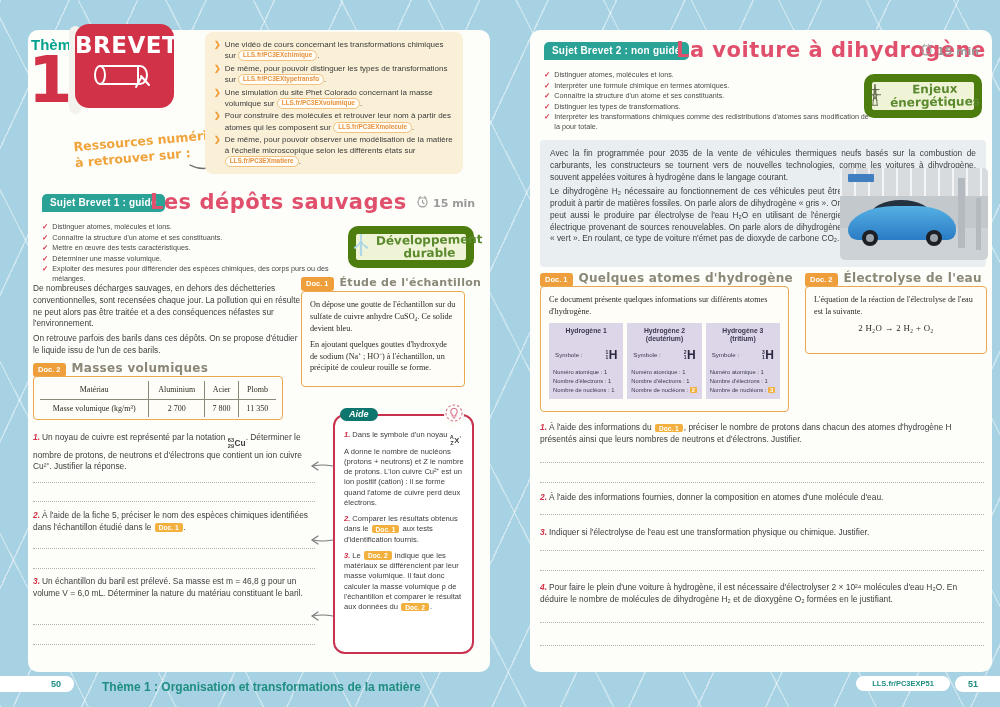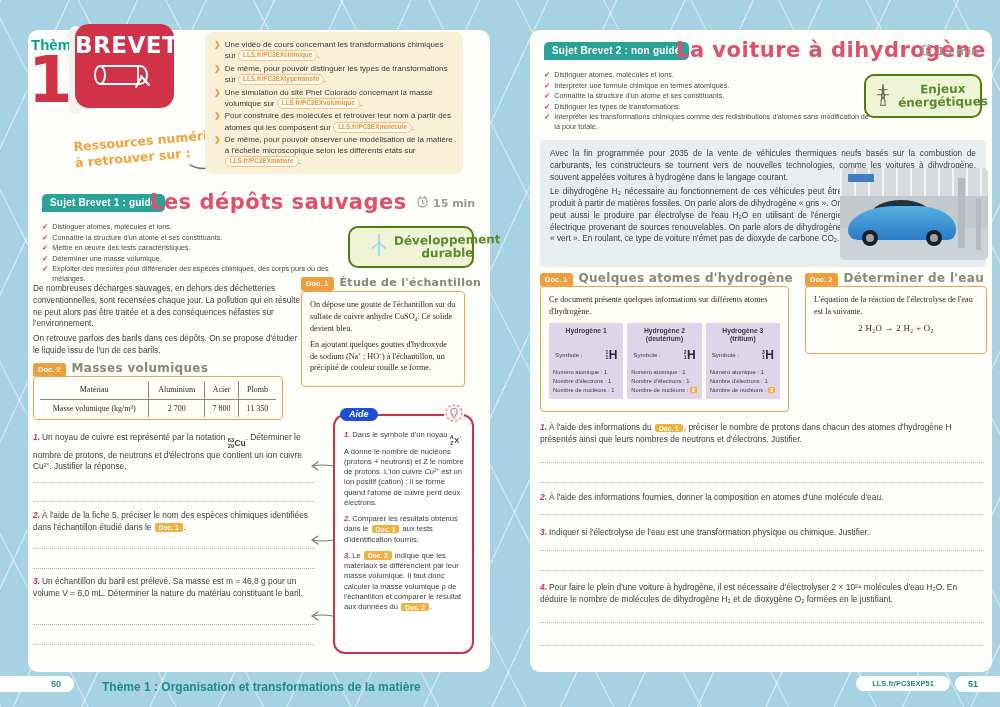--- a/index.html
+++ b/index.html
@@ -19,22 +19,22 @@
   
   .subject-badge{ position:absolute; background:#2aa295; color:#fff; font-weight:bold; font-size:10px;
     padding:3px 8px 4px; border-radius:5px 5px 5px 0; letter-spacing:.2px; }
   .brevet-title{ position:absolute; color:#e0506c; font-family:"DejaVu Sans",sans-serif;
     font-size:21px; font-weight:bold; letter-spacing:.5px; }
   .timer{ position:absolute; display:flex; align-items:center; gap:4px; color:#9b9b9b;
     font-family:"DejaVu Sans",sans-serif; font-size:11px; font-weight:bold; }
   .skills{ position:absolute; list-style:none; }
   .skills li{ font-size:7.2px; color:#4a4a4a; line-height:1.4; display:flex; gap:4px; }
   .check::before{ content:"✓"; color:#d23248; font-size:7.5px; font-weight:bold; }
-  .eco-badge{ position:absolute; background:#f0f4d6; border:2px solid #4d7c0f; border-radius:10px;
-    display:flex; align-items:center; gap:6px; padding:4px 8px; }
+  .eco-badge{ position:absolute; background:#f0f4d6; border:8px solid #4d7c0f; border-radius:10px;
+    display:flex; align-items:center; justify-content:center; gap:6px; padding:4px 8px; }
   .eco-badge .txt{ color:#5b8a2e; font-family:"DejaVu Sans",sans-serif; font-weight:bold;
     font-size:12px; line-height:1.05; text-align:center; transform:rotate(-1deg); }
   .doc-head{ position:absolute; display:flex; align-items:baseline; gap:6px; }
   .doc-label{ background:#ee9f3c; color:#fff; font-weight:bold; font-size:7.5px; padding:2px 5px 2.5px; border-radius:3px; }
   .doc-title{ color:#8b8878; font-family:"DejaVu Sans",sans-serif; font-size:12px; font-weight:bold; letter-spacing:.3px; }
   .doc-box{ position:absolute; background:#fffdf7; border:1.5px solid #e9a84f; border-radius:4px;
     font-family:"Liberation Serif", serif; font-size:8.2px; color:#2e2a20; line-height:1.45; padding:7px 8px; }
   .doc-box p + p{ margin-top:4px; }
   .q{ position:absolute; font-size:8.4px; color:#3d3d3d; line-height:1.38; }
   .q-num{ color:#d23248; font-weight:bold; font-style:italic; margin-right:2px; }
@@ -67,21 +67,21 @@
 
   
   .dv-table{ border-collapse:collapse; width:100%; font-family:"Liberation Serif", serif; font-size:8px; color:#2e2a20; }
   .dv-table th,.dv-table td{ padding:3px 5px; text-align:center; font-weight:normal; }
   .dv-table th{ border-bottom:1px solid #8a8a7a; }
   .dv-table th + th,.dv-table td + td{ border-left:1px solid #8a8a7a; }
 
   
   .aide-box{ position:absolute; left:305px; top:384px; width:141px; height:240px; background:#fff;
     border:2px solid #c9324e; border-radius:12px; padding:14px 8px 6px 9px; }
-  .aide-label{ position:absolute; top:-8px; left:5px; background:#1d4ed8; color:#fff; font-style:italic;
+  .aide-label{ position:absolute; top:-8px; left:5px; background:#0f766e; color:#fff; font-style:italic;
     font-weight:bold; font-size:9px; padding:1px 9px 2px; border-radius:8px; }
   .aide-bulb{ position:absolute; top:-13px; right:8px; background:#fdfdf9; border-radius:50%; }
   .aide-box p{ font-size:7.6px; color:#3d3d3d; line-height:1.35; margin-bottom:6px; }
   .aide-arrow{ position:absolute; }
 
   
   .intro-panel{ position:absolute; left:10px; top:110px; width:446px; height:127px; background:#e9eef1;
     border-radius:4px; padding:8px 10px; font-size:8.3px; color:#3d3d3d; line-height:1.42; text-align:justify; }
   .intro-panel .p2{ width:292px; margin-top:3px; }
   .car-photo{ position:absolute; left:310px; top:138px; width:148px; height:92px; border-radius:5px; overflow:hidden;
@@ -432,21 +432,21 @@
           </div>
         <div class="h-line">Numéro atomique : 1</div>
         <div class="h-line">Nombre d'électrons : 1</div>
         <div class="h-line"><span>Nombre de nucléons :</span> <span class="hl">3</span></div>
       </div>
     </div>
   </div>
 
   <div class="doc-head" style="left:275px; top:241px;">
     <span class="doc-label">Doc. 2</span>
-    <span class="doc-title">Déterminer de l'eau</span>
+    <span class="doc-title">Électrolyse de l'eau</span>
   </div>
   <div class="doc-box" style="left:275px; top:256px; width:182px; height:68px;">
     <p>L'équation de la réaction de l'électrolyse de l'eau est la suivante.</p>
     <p class="equation">2 H₂O → 2 H₂ + O₂</p>
   </div>
 
   <p class="q" style="left:10px; top:392px; width:440px;"><span class="q-num">1.</span><span>À l'aide des informations du <span class="doc-pill-inline">Doc. 1</span>, préciser le nombre de protons dans chacun des atomes d'hydrogène H présentés ainsi que leurs nombres de neutrons et d'électrons. Justifier.</span></p>
   <div class="ans-line" style="left:10px; top:432px; width:444px;"></div>
   <div class="ans-line" style="left:10px; top:452px; width:444px;"></div>
 

